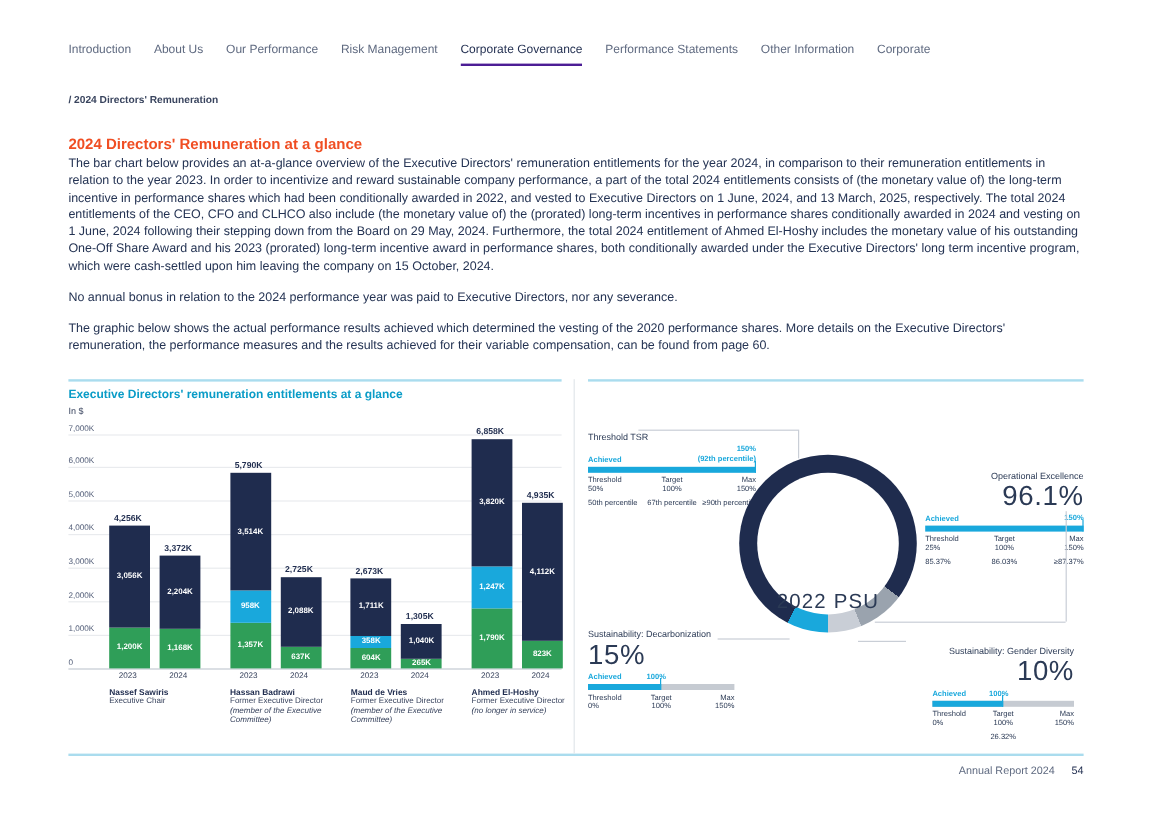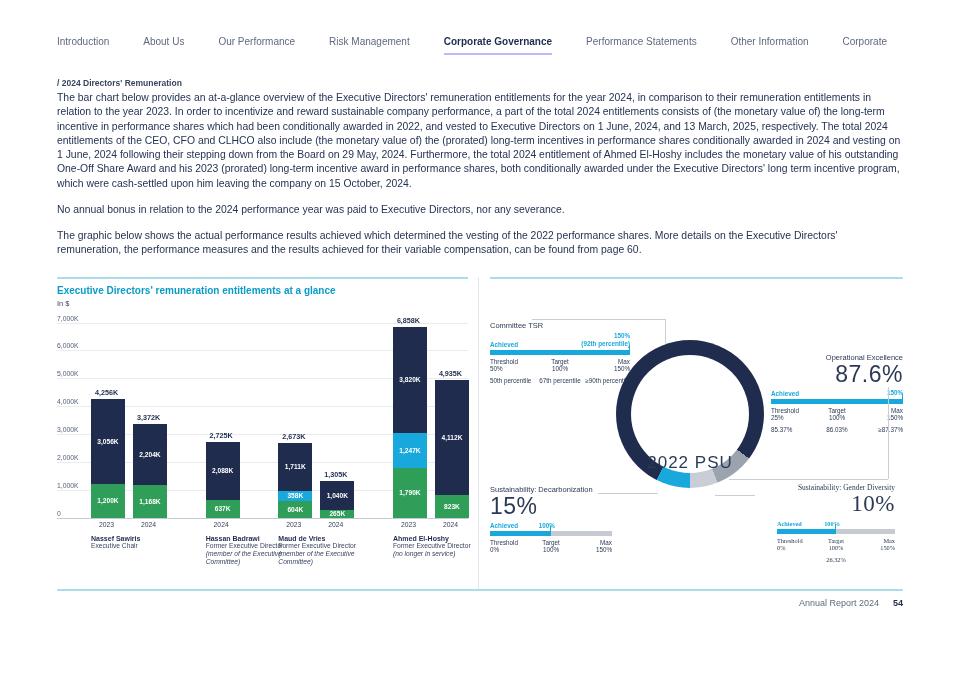--- a/index.html
+++ b/index.html
@@ -1,23 +1,23 @@
 <!DOCTYPE html>
 <html><head>
 <meta charset="utf-8">
 <style>
   * { margin:0; padding:0; box-sizing:border-box; }
   html,body { background:#ffffff; }
   body { width:960px; height:685px; overflow:hidden; font-family:"Liberation Sans", sans-serif; color:#243353; }
   .page { width:960px; height:685px; padding:0 57px; background:#fff; position:relative; }
 
   
-  .topnav { display:flex; gap:34px; padding-top:36px; }
+  .topnav { display:flex; gap:19px; padding-top:36px; }
   .navitem { font-size:10px; color:#5f6a80; text-decoration:none; padding-bottom:8px; white-space:nowrap; cursor:pointer; }
-  .navitem.active { color:#1f2c4e; font-weight:bold; border-bottom:2px solid #c4b5fd; padding-bottom:6px; }
+  .navitem.active { color:#1f2c4e; font-weight:normal; border-bottom:2px solid #4c1d95; padding-bottom:6px; }
 
   .breadcrumb { margin-top:23px; font-size:8.5px; font-weight:700; color:#39445e; }
 
   .heading { margin-top:25px; font-size:12.5px; font-weight:bold; color:#f04e23; }
   .body-p { margin-top:3px; font-size:10.4px; line-height:1.37; color:#243353; }
   .body-p + .body-p { margin-top:12px; }
   .pagelink { color:#243353; cursor:pointer; }
 
   
   .charts { margin-top:19px; position:relative; height:312px; }
@@ -50,21 +50,21 @@
   .lgitem { display:flex; align-items:center; gap:5px; }
   .lgsw { width:8px; height:8px; display:inline-block; }
   .lglabel { font-size:7.3px; color:#243353; }
 
   
   .rp-title { position:absolute; left:0; top:8px; font-size:10px; font-weight:bold; color:#0a9cc7; line-height:1.3; }
   .metric { position:absolute; }
   .metric.tsr { left:0; top:42px; width:140px; }
   .metric.opex { right:0; top:26px; width:132px;margin-top:48px; }
   .metric.decarb { left:0; top:206px; width:122px; }
-  .metric.gender { right:8px; top:204px; width:118px;font-family:Liberation Serif, serif; }
+  .metric.gender { right:8px; top:220px; width:118px; }
   .metric.right .m-name, .metric.right .m-value { text-align:right; }
   .m-name { font-size:7.5px; color:#2b3a55; }
   .m-value { font-size:23px; line-height:24px; color:#2b3a55; letter-spacing:.5px; }
   .m-labels { position:relative; height:10px; margin-top:2px; }
   .m-labels.tall { height:17px; }
   .m-achieved { position:absolute; left:0; bottom:1px; font-size:6.3px; font-weight:700; color:#19a8dc; }
   .m-right { position:absolute; right:0; bottom:1px; font-size:6.3px; font-weight:700; color:#19a8dc; text-align:right; line-height:1.25; }
   .m-mid { position:absolute; left:40%; bottom:1px; font-size:6.3px; font-weight:700; color:#19a8dc; }
   .m-bar { position:relative; height:5px; background:#c6cbd2; margin-top:1px; }
   .m-fill { height:5px; }
@@ -77,44 +77,45 @@
   .m-cell.c2 { text-align:right; }
 
   .donut { position:absolute; left:126px; top:61px; width:148px; height:148px; border-radius:50%; }
   .donut-hole { position:absolute; inset:15px; background:#fff; border-radius:50%; display:flex; align-items:flex-end; justify-content:center; }
   .donut-label { font-size:17px; color:#2b3a55; letter-spacing:1px; }
   .conn { position:absolute; background:#c9ced6; }
 
   
   .footer-rule { height:2px; background:#aadcee; margin-top:0; }
   .footer { margin-top:7px; text-align:right; font-size:9px; color:#5f6a80; }
-  .footer .pg { color:#1f2c4e; font-weight:bold; margin-left:14px; }
+  .footer .pg { color:#1f2c4e; font-weight:normal; margin-left:14px; }
 </style>
 </head>
 <body>
 
 <div class="page">
 
   <nav class="topnav" id="topnav">
       <a class="navitem">Introduction</a>
       <a class="navitem">About Us</a>
       <a class="navitem">Our Performance</a>
       <a class="navitem">Risk Management</a>
       <a class="navitem active">Corporate Governance</a>
       <a class="navitem">Performance Statements</a>
       <a class="navitem">Other Information</a>
       <a class="navitem">Corporate</a>
     </nav>
 
   <div class="breadcrumb">/ 2024 Directors' Remuneration</div>
 
+  <h1 class="heading">2024 Directors' Remuneration at a glance</h1>
 
   <p class="body-p">The bar chart below provides an at-a-glance overview of the Executive Directors' remuneration entitlements for the year 2024, in comparison to their remuneration entitlements in relation to the year 2023. In order to incentivize and reward sustainable company performance, a part of the total 2024 entitlements consists of (the monetary value of) the long-term incentive in performance shares which had been conditionally awarded in 2022, and vested to Executive Directors on 1 June, 2024, and 13 March, 2025, respectively. The total 2024 entitlements of the CEO, CFO and CLHCO also include (the monetary value of) the (prorated) long-term incentives in performance shares conditionally awarded in 2024 and vesting on 1 June, 2024 following their stepping down from the Board on 29 May, 2024. Furthermore, the total 2024 entitlement of Ahmed El-Hoshy includes the monetary value of his outstanding One-Off Share Award and his 2023 (prorated) long-term incentive award in performance shares, both conditionally awarded under the Executive Directors' long term incentive program, which were cash-settled upon him leaving the company on 15 October, 2024.</p>
   <p class="body-p">No annual bonus in relation to the 2024 performance year was paid to Executive Directors, nor any severance.</p>
-  <p class="body-p"><span>The graphic below shows the actual performance results achieved which determined the vesting of the 2022 performance shares. More details on the Executive Directors' remuneration, the performance measures and the results achieved for their variable compensation, can be found from page </span><a class="pagelink">60</a><span>.</span></p>
+  <p class="body-p"><span>The graphic below shows the actual performance results achieved which determined the vesting of the 2020 performance shares. More details on the Executive Directors' remuneration, the performance measures and the results achieved for their variable compensation, can be found from page </span><a class="pagelink">60</a><span>.</span></p>
 
   <section class="charts">
 
     <div class="left-panel">
       <h2 class="chart-title">Executive Directors' remuneration entitlements at a glance</h2>
       <div class="unit">In $</div>
       <div class="plot">
         <div id="grid">
             <div class="gridline" style="top: 0px;"></div>
             <div class="gridline" style="top: 27.8571px;"></div>
@@ -164,20 +165,35 @@
                 </div>
               </div>
               <div class="who">
                 <div class="who-name">Nassef Sawiris</div>
                 <div class="who-role">Executive Chair</div>
               </div>
             </div>
             <div class="bgroup">
               <div class="brow">
                 <div class="bcol">
+                  <div class="btotal">5,790K</div>
+                  <div class="bstack">
+                    <div class="bseg" style="height: 37.8px; background: rgb(47, 158, 88);">
+                      <span class="bseglabel">1,357K</span>
+                    </div>
+                    <div class="bseg" style="height: 26.7px; background: rgb(25, 168, 220);">
+                      <span class="bseglabel">958K</span>
+                    </div>
+                    <div class="bseg" style="height: 97.9px; background: rgb(31, 44, 78);">
+                      <span class="bseglabel">3,514K</span>
+                    </div>
+                  </div>
+                  <div class="byear">2023</div>
+                </div>
+                <div class="bcol">
                   <div class="btotal">2,725K</div>
                   <div class="bstack">
                     <div class="bseg" style="height: 17.7px; background: rgb(47, 158, 88);">
                       <span class="bseglabel">637K</span>
                     </div>
                     <div class="bseg" style="height: 58.2px; background: rgb(31, 44, 78);">
                       <span class="bseglabel">2,088K</span>
                     </div>
                   </div>
                   <div class="byear">2024</div>
@@ -263,21 +279,21 @@
             </div>
           </div>
       </div>
     </div>
 
     <div class="vdivider"></div>
 
     <div class="right-panel">
 
       <div class="metric tsr">
-          <div class="m-name">Committee TSR</div>
+          <div class="m-name">Threshold TSR</div>
           <div class="m-labels tall">
             <span class="m-achieved">Achieved</span>
             <span class="m-right">
               <div>150%</div>
               <div>(92th percentile)</div>
             </span>
           </div>
           <div class="m-bar">
             <div class="m-fill" style="width: 100%; background: rgb(25, 168, 220);"></div>
             <div class="m-tick" style="left: calc(100% - 1px);"></div>
@@ -297,21 +313,21 @@
             </div>
           </div>
           <div class="m-sub">
             <div class="m-cell c0">50th percentile</div>
             <div class="m-cell c1">67th percentile</div>
             <div class="m-cell c2">≥90th percentile</div>
           </div>
         </div>
       <div class="metric opex right">
           <div class="m-name">Operational Excellence</div>
-          <div class="m-value">87.6%</div>
+          <div class="m-value">96.1%</div>
           <div class="m-labels">
             <span class="m-achieved">Achieved</span>
             <span class="m-right">
               <div>150%</div>
             </span>
           </div>
           <div class="m-bar">
             <div class="m-fill" style="width: 100%; background: rgb(25, 168, 220);"></div>
             <div class="m-tick" style="left: calc(100% - 1px);"></div>
           </div>

